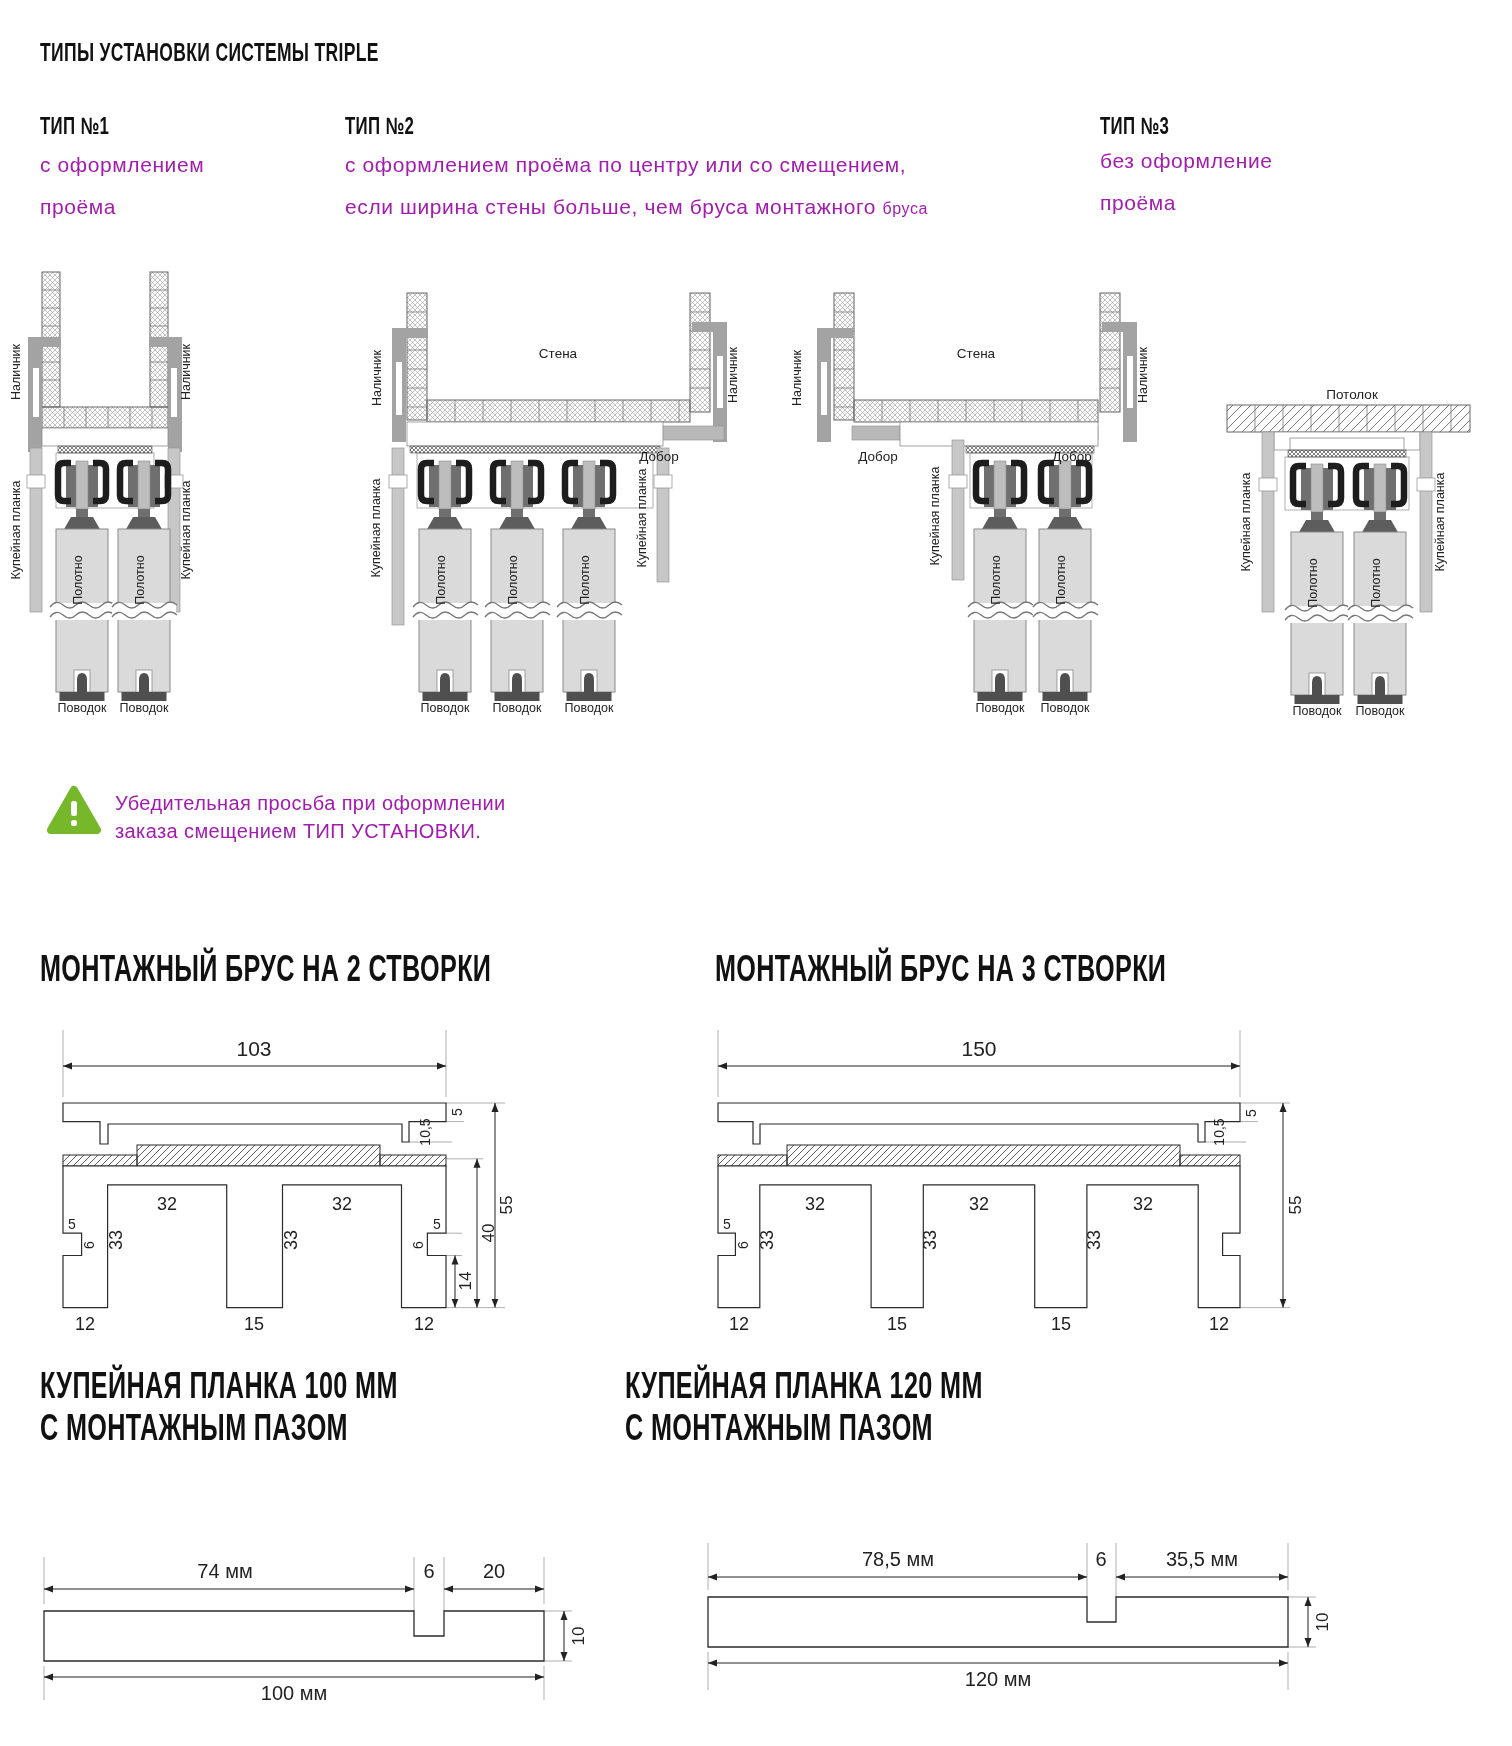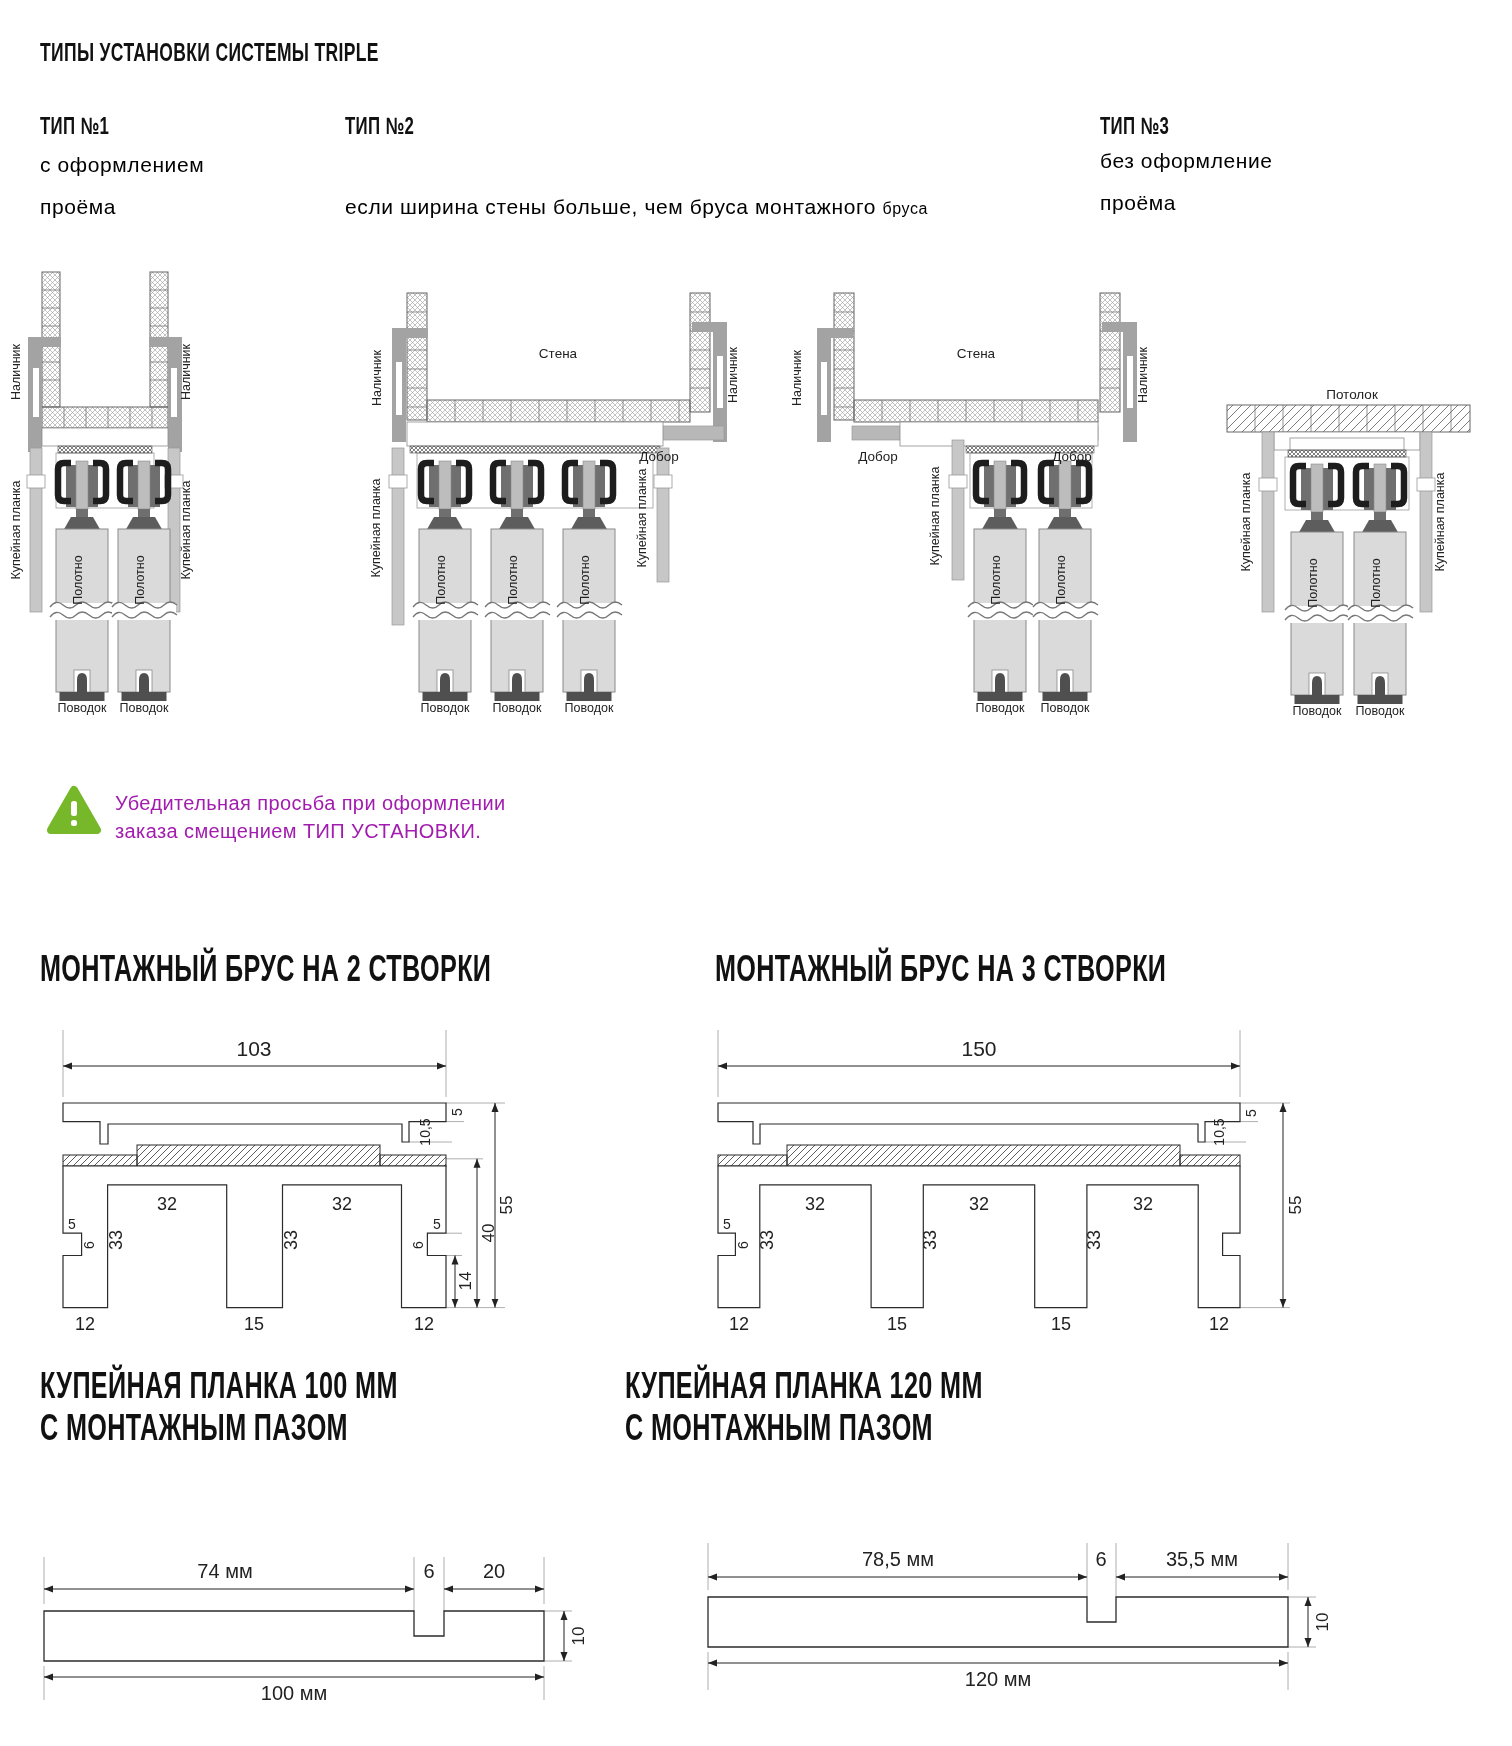--- a/index.html
+++ b/index.html
@@ -2,21 +2,21 @@
 <html><head>
 <meta charset="utf-8">
 <style>
   html,body{margin:0;padding:0;background:#fff;}
   body{font-family:"Liberation Sans",sans-serif;color:#1a1a1a;}
   .page{position:relative;width:1512px;height:1746px;background:#fff;overflow:hidden;padding-left:28px;}
   .hdr{position:absolute;font-weight:bold;color:#111;transform-origin:left top;white-space:nowrap;}
   .title{font-size:25px;transform:scaleX(.70);letter-spacing:.5px;}
   .typename{font-size:24px;transform:scaleX(.70);letter-spacing:.5px;}
   .sechdr{font-size:36px;transform:scaleX(.70);letter-spacing:.5px;line-height:42px;}
-  .desc{position:absolute;font-size:21px;line-height:42px;letter-spacing:.6px;color:#000000;white-space:nowrap;}
+  .desc{position:absolute;font-size:21px;line-height:42px;letter-spacing:.6px;color:#a21caf;white-space:nowrap;}
   .desc .big{font-size:16px;}
   .warn-text{position:absolute;font-size:20px;line-height:28px;letter-spacing:.4px;color:#a21caf;}
   svg{position:absolute;}
   text{font-family:"Liberation Sans",sans-serif;fill:#222;}
   .lbl{font-size:12.5px;}
   .lbl2{font-size:13.5px;}
   .dim{font-size:18px;}
   .dimL{font-size:21px;}
   .dimS{font-size:14px;}
   .dimR{font-size:17px;}
@@ -30,21 +30,21 @@
   <div class="hdr title" style="left:40px;top:38px;">ТИПЫ УСТАНОВКИ СИСТЕМЫ TRIPLE</div>
 
   <div class="hdr typename" style="left:40px;top:112px;">ТИП №1</div>
   <div class="desc" style="left:40px;top:144px;">
     <span>с оформлением</span><br>
     <span>проёма</span>
   </div>
 
   <div class="hdr typename" style="left:345px;top:112px;">ТИП №2</div>
   <div class="desc" style="left:345px;top:144px;">
-    <br>
+    <span>с оформлением проёма по центру или со смещением,</span><br>
     <span>если ширина стены больше, чем бруса монтажного </span><span class="big">бруса</span>
   </div>
 
   <div class="hdr typename" style="left:1100px;top:112px;">ТИП №3</div>
   <div class="desc" style="left:1100px;top:140px;">
     <span>без оформление</span><br>
     <span>проёма</span>
   </div>
 
   <svg style="left:0;top:255px;" width="1512" height="475" viewBox="0 255 1512 475">

